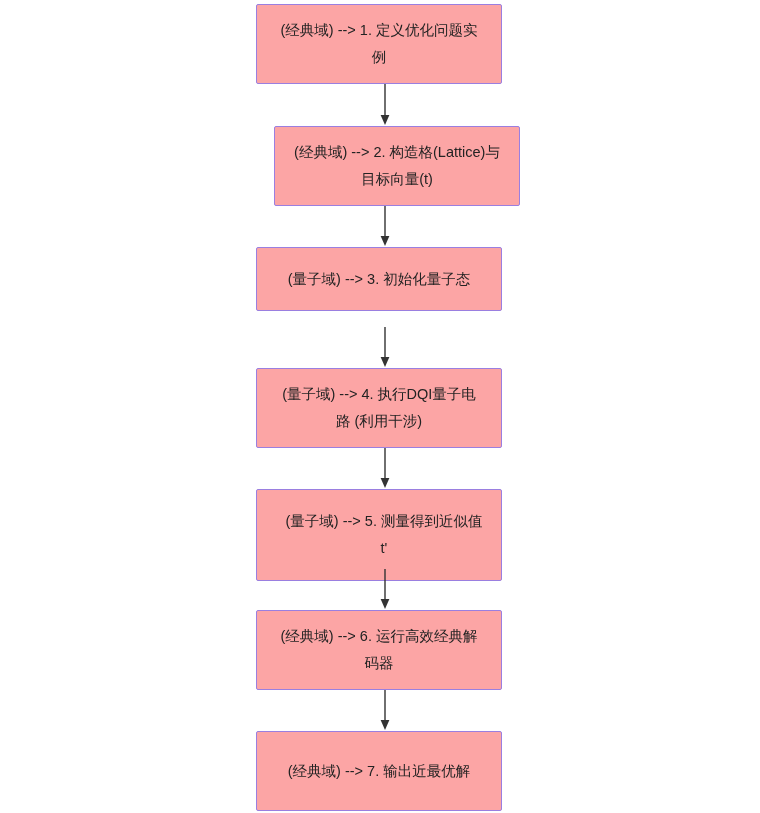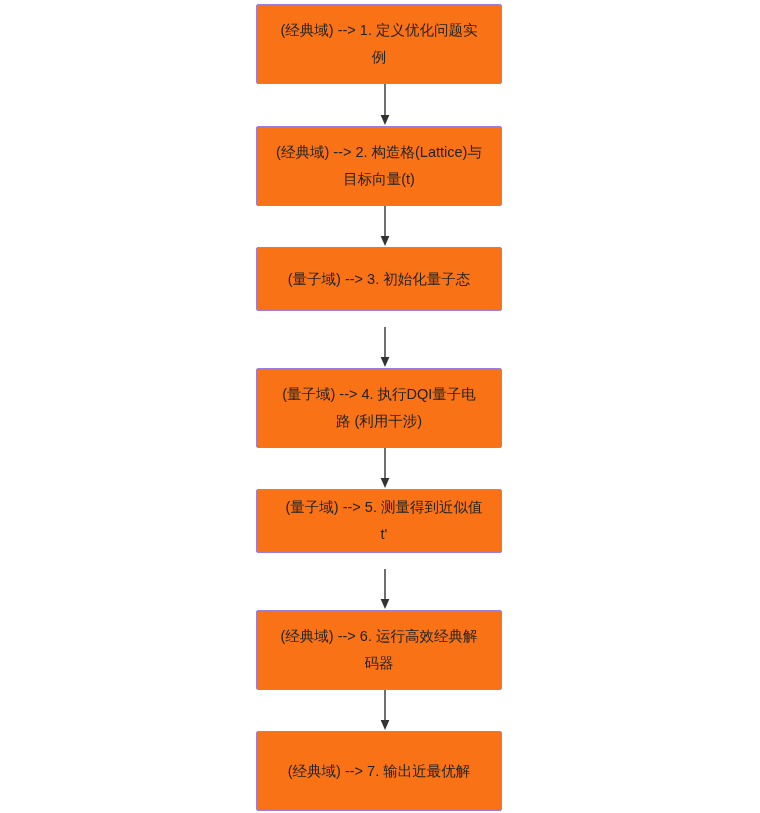--- a/index.html
+++ b/index.html
@@ -17,43 +17,43 @@
     position: relative;
     width: 760px;
     height: 813px;
     background: #ffffff;
   }
   .flow-node {
     position: absolute;
     left: 256px;
     width: 246px;
     box-sizing: border-box;
-    background: #f97316;
+    background: #fca5a5;
     border: 1px solid #9A7FE0;
     border-radius: 2px;
     display: flex;
     align-items: center;
     justify-content: center;
     text-align: center;
     color: #232323;
     font-size: 14.5px;
     line-height: 27px;
     padding: 4px 18px;
   }
   .flow-node .node-text {
     display: block;
     width: 100%;
     word-break: break-word;
   }
   
   .node-1 { top: 4px;   height: 80px; }
-  .node-2 { top: 126px; height: 80px; }
+  .node-2 { top: 126px; height: 80px; margin-left: 18px; }
   .node-3 { top: 247px; height: 64px; }
   .node-4 { top: 368px; height: 80px; }
-  .node-5 { top: 489px; height: 64px; padding-left: 28px; }
+  .node-5 { top: 489px; height: 92px; padding-left: 28px; }
   .node-6 { top: 610px; height: 80px; align-items: center; }
   .node-7 { top: 731px; height: 80px; }
 
   .flow-edge {
     position: absolute;
     left: 377px;
     width: 16px;
     pointer-events: none;
   }
   .edge-1 { top: 84px;  height: 42px; }

